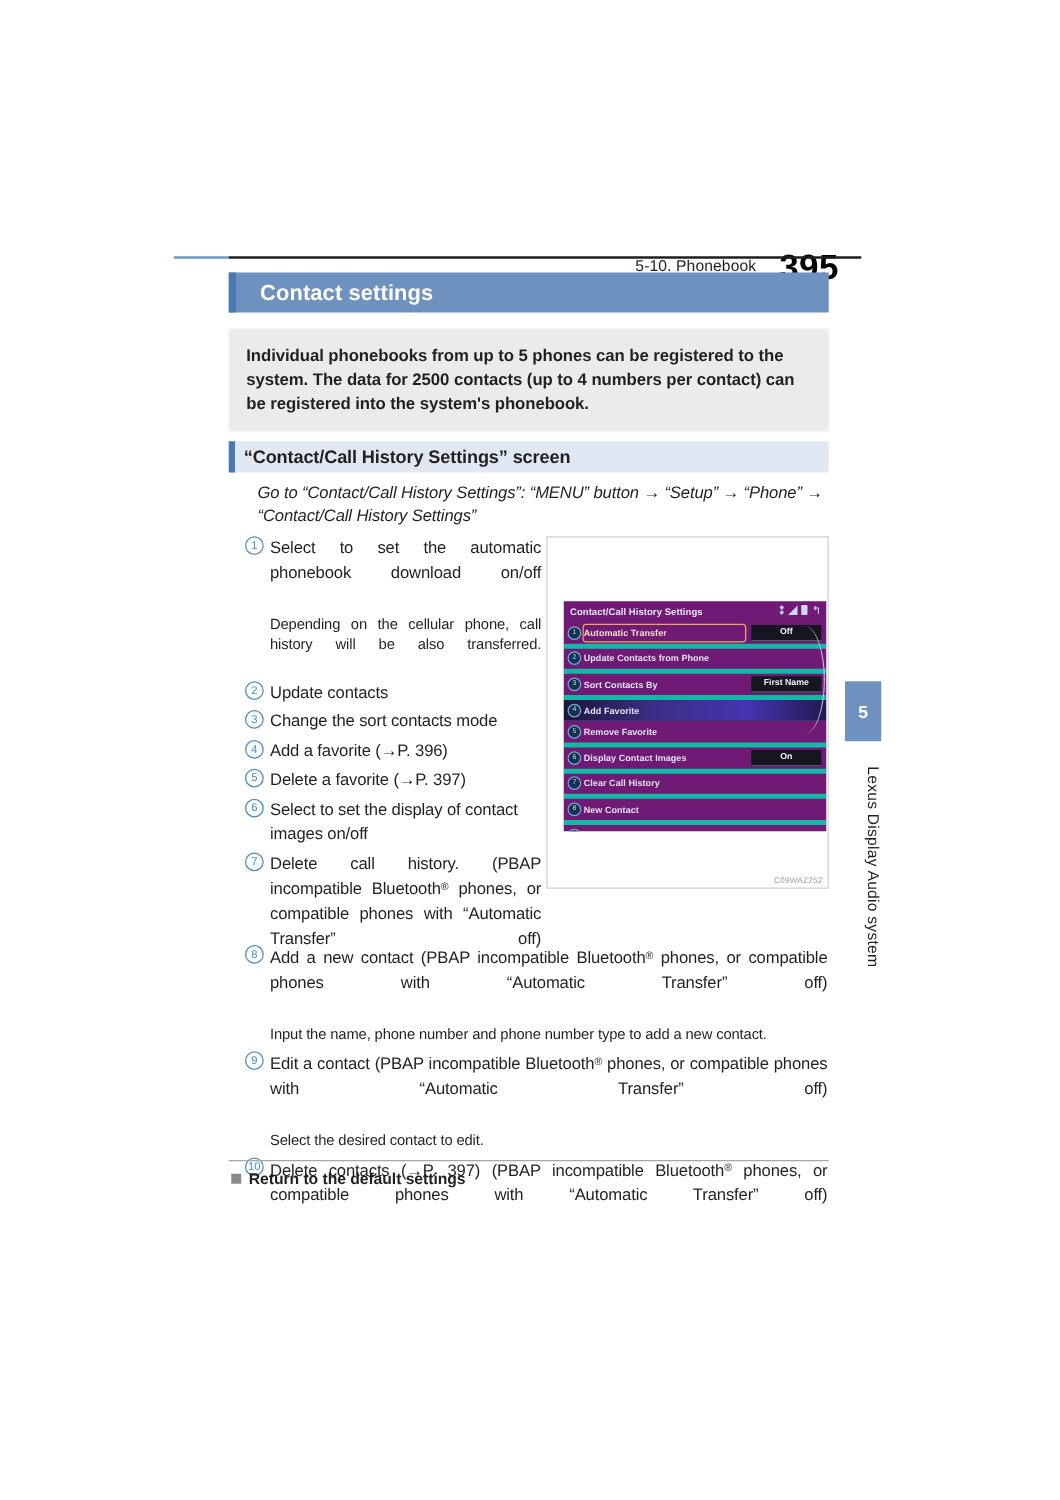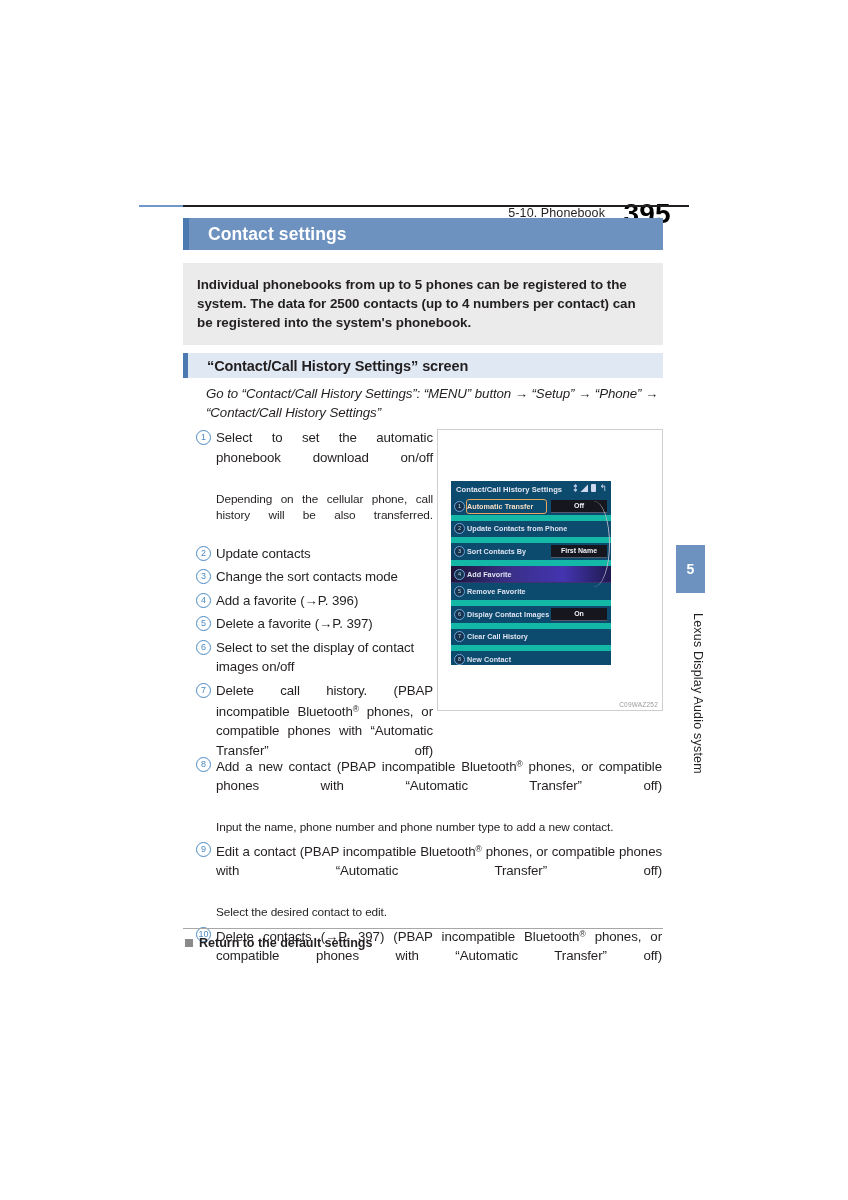--- a/index.html
+++ b/index.html
@@ -125,21 +125,21 @@
   .sub-bar-accent {
     width: 5px;
     height: 25px;
     background: #4a7ab0;
     flex: 0 0 auto;
   }
   .sub-bar-text {
     font-size: 14.5px;
     font-weight: bold;
     color: #231f20;
-    padding-left: 19px;
+    padding-left: 7px;
     letter-spacing: -0.1px;
     text-align: center;
   }
 
   
   .goto {
     position: absolute;
     left: 206px;
     top: 385px;
     width: 456px;
@@ -222,23 +222,23 @@
     width: 226px;
     height: 282px;
     background: #ffffff;
     border: 1px solid #cfcfcf;
     box-sizing: border-box;
   }
   .fig-screen {
     position: absolute;
     left: 13px;
     top: 51px;
-    width: 160px;
+    width: 210px;
     height: 184px;
-    background: #0c4a6e;
+    background: #701a75;
     overflow: hidden;
   }
   .fig-code {
     position: absolute;
     right: 4px;
     bottom: 2px;
     font-size: 6.5px;
     color: #9a9a9a;
     letter-spacing: 0.2px;
   }
@@ -287,21 +287,21 @@
     left: 0;
     top: 17px;
     right: 0;
     bottom: 0;
   }
   .sc-row {
     position: relative;
     height: 16.6px;
     display: flex;
     align-items: center;
-    border-bottom: 6px solid #14b8a6;
+    border-bottom: 4px solid #14b8a6;
   }
   .sc-row.sel {
     background: linear-gradient(90deg, #1c1638 0%, #3a2f86 35%, #4434b0 70%, #201a50 100%);
     border-bottom: 1px solid #3b3370;
   }
   .sc-badge {
     flex: 0 0 auto;
     width: 11px;
     margin-left: 3px;
     font-size: 6px;

